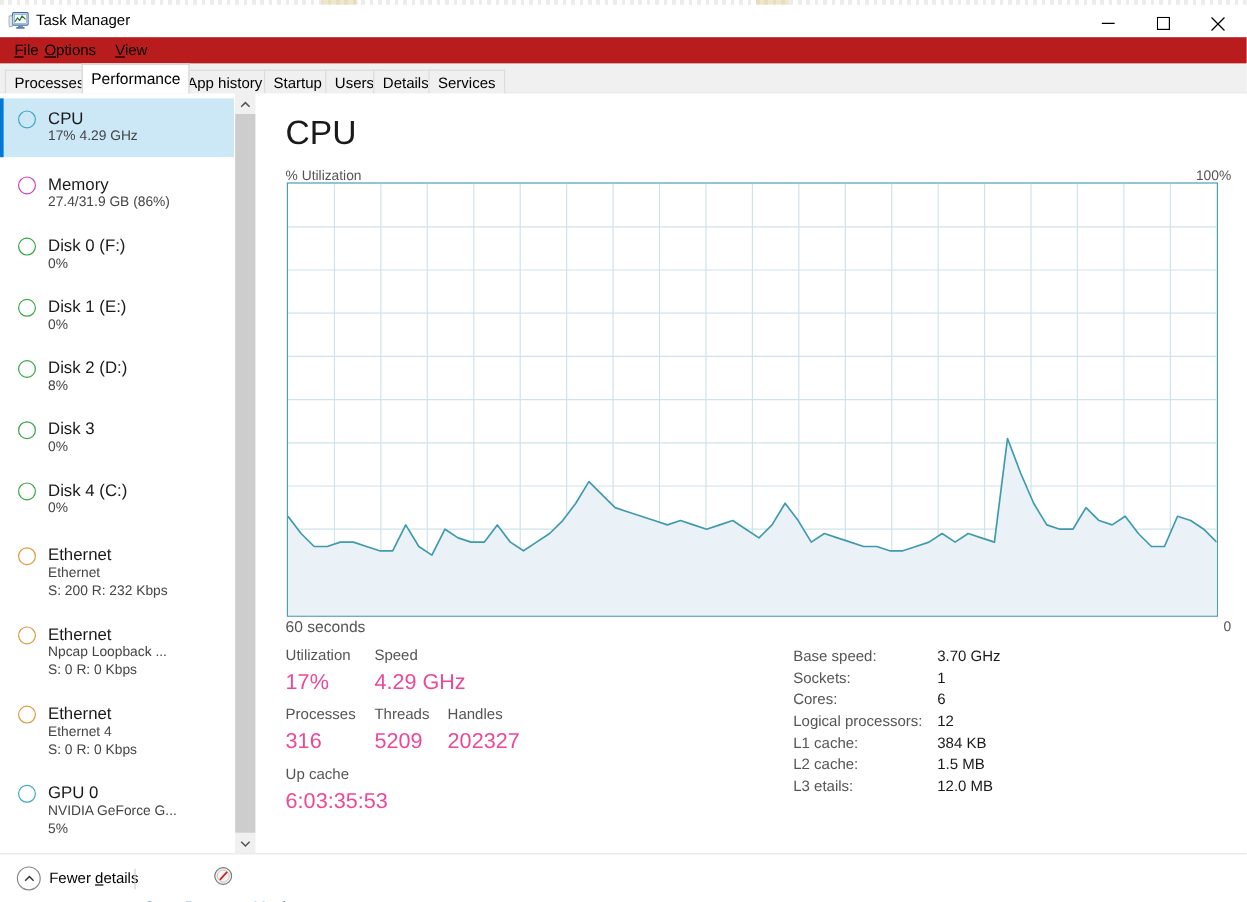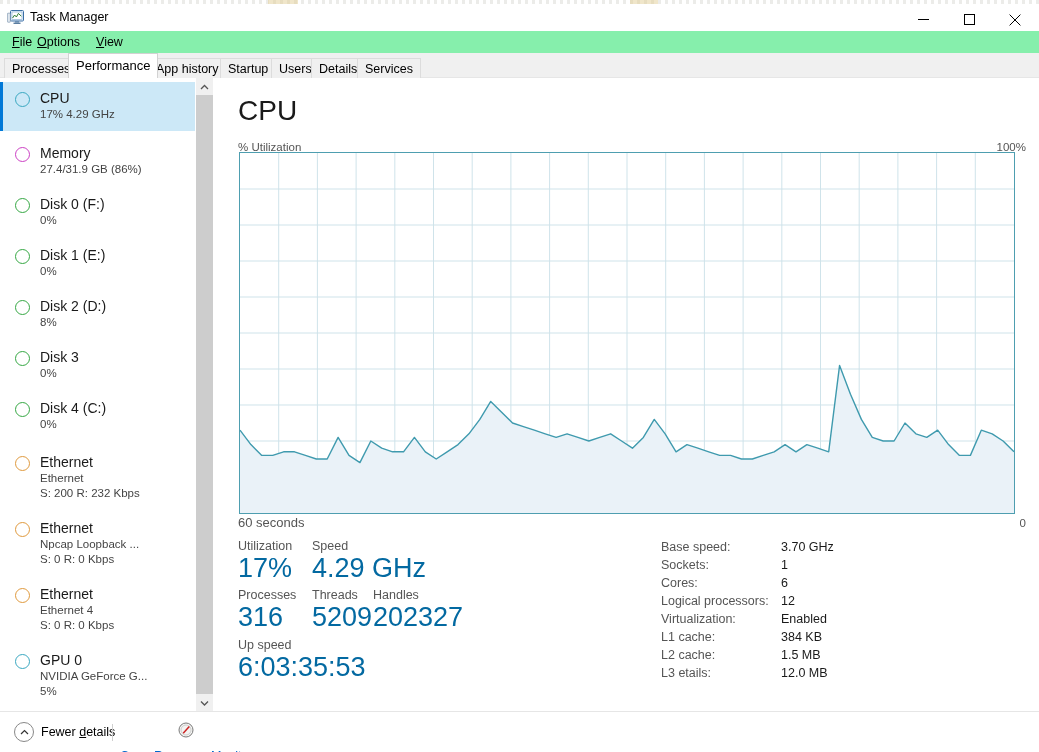--- a/index.html
+++ b/index.html
@@ -44,21 +44,21 @@
     display:flex;align-items:center;justify-content:center;
   }
   .winbtn svg{display:block;}
   .btn-min{right:93px;}
   .btn-max{right:47px;}
   .btn-close{right:1px;}
 
   
   .menubar{
     position:absolute;left:0;top:31px;width:1039px;height:22px;
-    background:#86efac;
+    background:#b91c1c;
   }
   .menu-item{
     position:absolute;top:3px;height:16px;
     font-size:12.5px;color:#000;line-height:16px;
     padding:0 6px;white-space:nowrap;
   }
   .menu-item u{text-decoration:underline;}
   .mi-file{left:6px;}
   .mi-options{left:31px;}
   .mi-view{left:90px;}
@@ -195,21 +195,21 @@
   }
 
   
   .stat{
     position:absolute;
   }
   .stat .k{
     font-size:12.5px;color:#555;line-height:16px;white-space:nowrap;
   }
   .stat .v{
-    font-size:27px;color:#0369a1;line-height:28px;white-space:nowrap;
+    font-size:18px;color:#ec4899;line-height:28px;white-space:nowrap;
     font-weight:400;
   }
 
   
   .spec{
     position:absolute;left:448px;top:460px;
     width:340px;
   }
   .spec-row{
     position:relative;height:18px;
@@ -471,44 +471,40 @@
       </div>
       <div class="stat" style="left:99px;top:509px;">
         <div class="k">Threads</div>
         <div class="v">5209</div>
       </div>
       <div class="stat" style="left:160px;top:509px;">
         <div class="k">Handles</div>
         <div class="v">202327</div>
       </div>
       <div class="stat" style="left:25px;top:559px;">
-        <div class="k">Up speed</div>
+        <div class="k">Up cache</div>
         <div class="v">6:03:35:53</div>
       </div>
 
       <div class="spec">
         <div class="spec-row">
           <span class="spec-k">Base speed:</span>
           <span class="spec-v">3.70 GHz</span>
         </div>
         <div class="spec-row">
           <span class="spec-k">Sockets:</span>
           <span class="spec-v">1</span>
         </div>
         <div class="spec-row">
           <span class="spec-k">Cores:</span>
           <span class="spec-v">6</span>
         </div>
         <div class="spec-row">
           <span class="spec-k">Logical processors:</span>
           <span class="spec-v">12</span>
-        </div>
-        <div class="spec-row">
-          <span class="spec-k">Virtualization:</span>
-          <span class="spec-v">Enabled</span>
         </div>
         <div class="spec-row">
           <span class="spec-k">L1 cache:</span>
           <span class="spec-v">384 KB</span>
         </div>
         <div class="spec-row">
           <span class="spec-k">L2 cache:</span>
           <span class="spec-v">1.5 MB</span>
         </div>
         <div class="spec-row">

